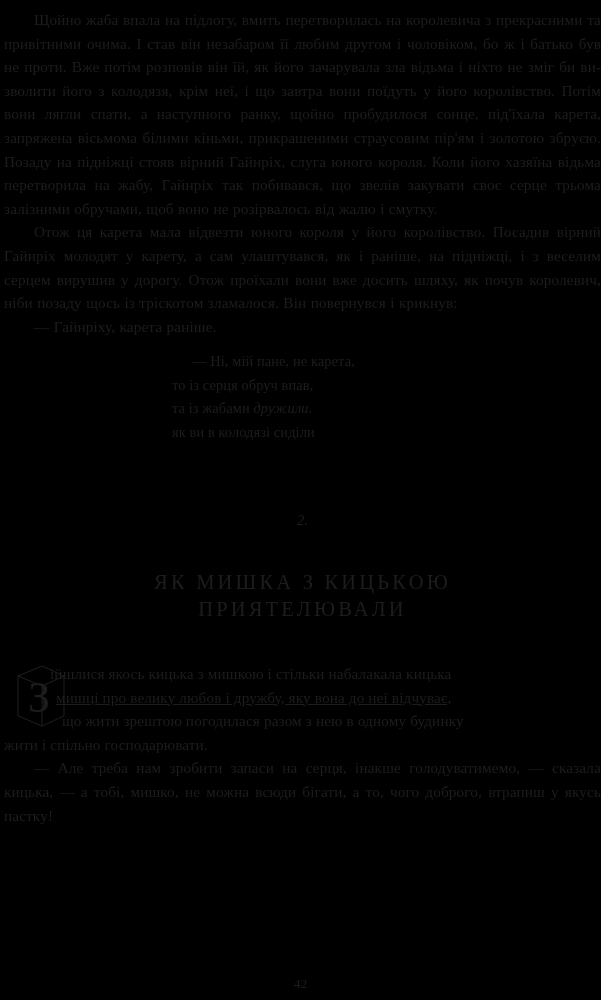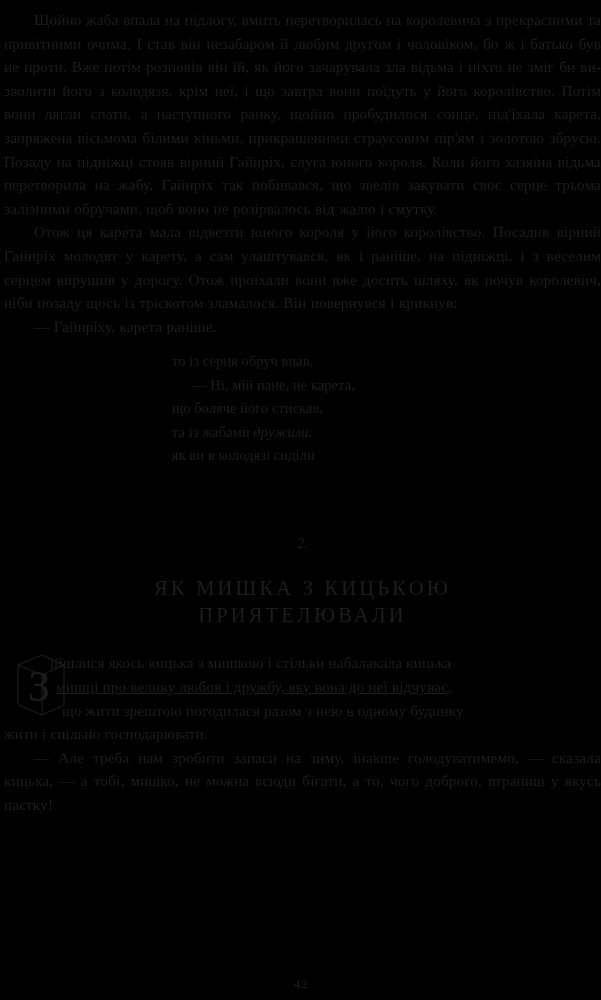--- a/index.html
+++ b/index.html
@@ -67,21 +67,21 @@
     font-style: italic;
     color: #1d1d1d;
     margin: 0;
   }
   .chapter-title {
     text-align: center;
     font-size: 20.5px;
     line-height: 27px;
     letter-spacing: 3.2px;
     color: #1d1d1d;
-    margin: 0;
+    margin: 17px;
     font-weight: normal;
     font-family: "Liberation Serif", "DejaVu Serif", serif;
   }
   .chapter-title .t-line { display: block; }
   .dropcap-block {
     position: relative;
     overflow: hidden;
   }
   .dropcap {
     position: absolute;
@@ -126,23 +126,22 @@
 
     <p class="body-par">Щойно жаба впала на підлогу, вмить перетворилась на королевича з прекрасними та привітними очима. І став він незабаром її любим другом і чоловіком, бо ж і батько був не проти. Вже потім розповів він їй, як його зачарувала зла відьма і ніхто не зміг би ви­зволити його з колодязя, крім неї, і що завтра вони поїдуть у його королівство. Потім вони лягли спати, а наступного ранку, щойно пробудилося сонце, під'їхала карета, запряжена вісьмома білими кіньми, прикрашеними страусовим пір'ям і золотою збруєю. Позаду на підніжці стояв вірний Гайнріх, слуга юного короля. Коли його хазяїна відьма перетворила на жабу, Гайнріх так побивався, що звелів закувати своє серце трьома залізними обручами, щоб воно не розірвалось від жалю і смутку.</p>
 
     <p class="body-par">Отож ця карета мала відвезти юного короля у його королівство. Посадив вірний Гайнріх молодят у карету, а сам улаштувався, як і раніше, на підніжці, і з веселим серцем вирушив у дорогу. Отож проїхали вони вже досить шляху, як почув королевич, ніби позаду щось із тріскотом зламалося. Він повернувся і крикнув:</p>
 
     <p class="body-par">— Гайнріху, карета раніше.</p>
 
     <div class="gap-sm"></div>
 
     <div class="verse">
+      <span class="vline first">— Ні, мій пане, не карета,</span>
       <span class="vline">то із серця обруч впав,</span>
-      <span class="vline first">— Ні, мій пане, не карета,</span>
-      <span class="vline">що боляче його стискав,</span>
       <span class="vline">та із жабами <em>дружили</em>.</span>
       <span class="vline">як ви в колодязі сиділи</span>
     </div>
 
     <div class="gap-md"></div>
 
 
     <div class="gap-lg"></div>
 
     <p class="chapter-num">2.</p>
@@ -168,18 +167,18 @@
         </svg>
       </div>
       <p class="dropcap-par">
         <span class="l1">ійшлися якось кицька з мишкою і стільки набалакала кицька</span>
         <span class="l2">мишці про велику любов і дружбу, яку вона до неї відчуває,</span>
         <span class="l3">що жити зрештою погодилася разом з нею в одному будинку</span>
         <span class="l4">жити і спільно господарювати.</span>
       </p>
     </div>
 
-    <p class="body-par">— Але треба нам зробити запаси на зиму, інакше голодувати­мемо, — сказала кицька, — а тобі, мишко, не можна всюди бігати, а то, чого доброго, втрапиш у якусь пастку!</p>
+    <p class="body-par">— Але треба нам зробити запаси на серця, інакше голодувати­мемо, — сказала кицька, — а тобі, мишко, не можна всюди бігати, а то, чого доброго, втрапиш у якусь пастку!</p>
 
   </div>
 
   <div class="folio">42</div>
 </div>
 
 </body></html>

